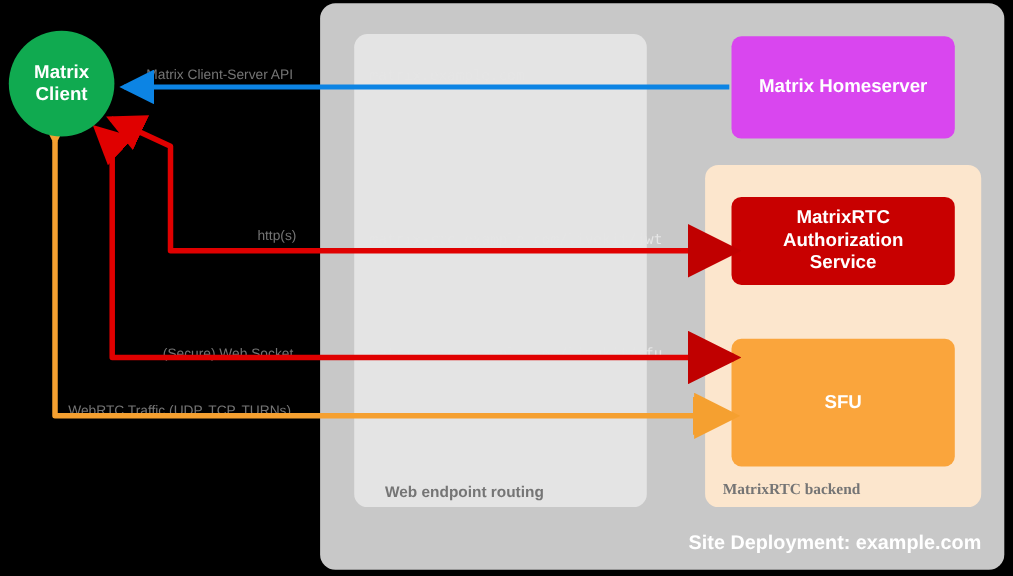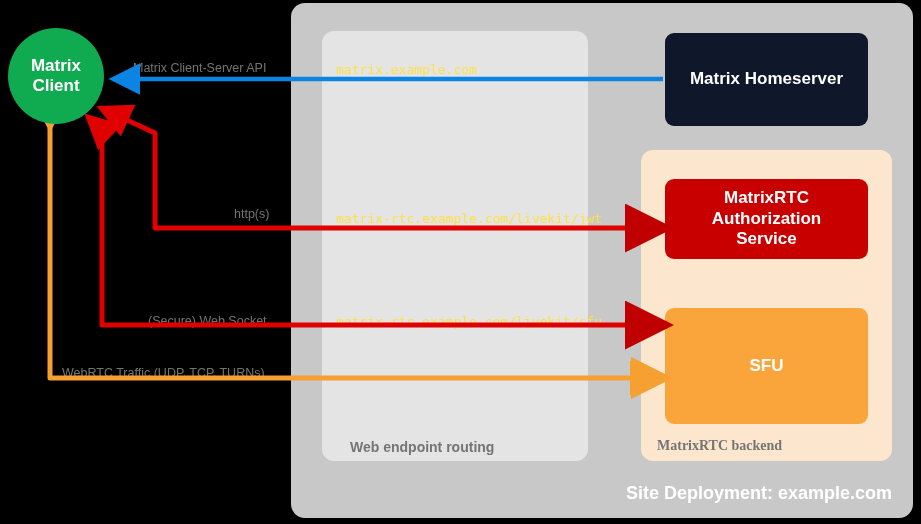--- a/index.html
+++ b/index.html
@@ -55,21 +55,21 @@
     text-align: center;
     color: #ffffff;
     font-weight: bold;
     line-height: 1.22;
   }
   #homeserver {
     left: 665px;
     top: 33px;
     width: 203px;
     height: 93px;
-    background: #0f172a;
+    background: #d946ef;
     border-radius: 9px;
     font-size: 17px;
   }
   #auth-service {
     left: 665px;
     top: 179px;
     width: 203px;
     height: 80px;
     background: #c80000;
     border-radius: 9px;
@@ -105,21 +105,21 @@
     z-index: 5;
   }
   
   .lbl {
     position: absolute;
     white-space: nowrap;
   }
   .url-label {
     font-family: "DejaVu Sans Mono", "Liberation Mono", monospace;
     font-size: 13px;
-    color: #fde047;
+    color: #e5e5e5;
     letter-spacing: 0px;
   }
   .flow-label {
     font-family: "Liberation Sans", sans-serif;
     font-size: 12.5px;
     font-weight: normal;
     color: #747474;
   }
   .zone-label {
     font-family: "Liberation Sans", sans-serif;

